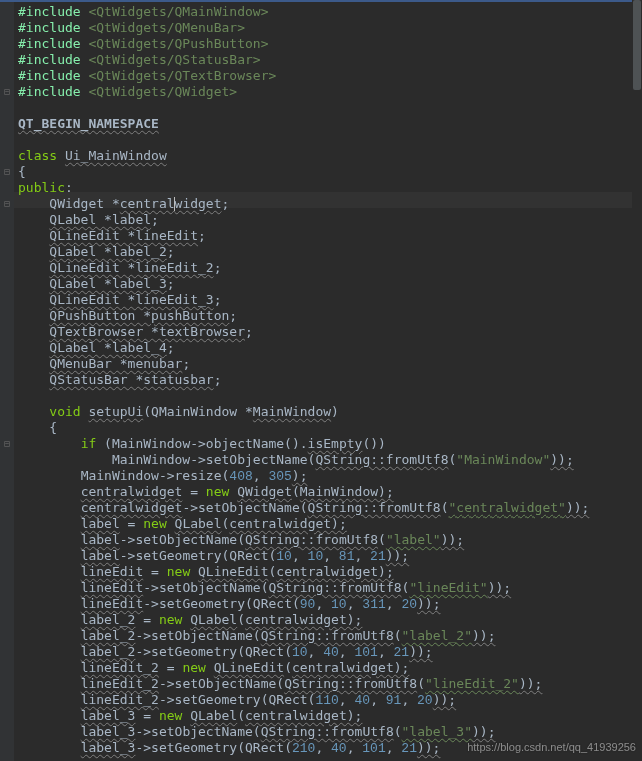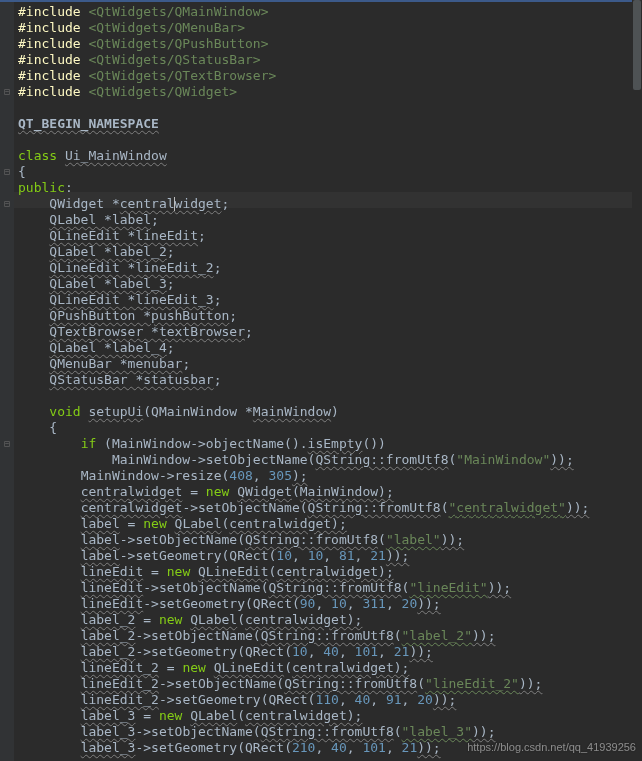--- a/index.html
+++ b/index.html
@@ -43,25 +43,25 @@
   .line { height: 16px; }
   .hl-line {
     position: absolute;
     left: 0;
     right: 0;
     height: 16px;
     background: #323232;
     z-index: 0;
   }
   .line span, .line { position: relative; z-index: 1; }
-  .tok-pre    { color: #fef9c3; text-align: right; }      
+  .tok-pre    { color: #86efac; text-align: right; }      
   .tok-kw     { color: #84cc16; }
   .tok-inc    { color: #6a8759; }      
   .tok-str    { color: #6a8759; }
-  .tok-num    { color: #6897bb; }
+  .tok-num    { color: #6897bb; font-family: Liberation Mono, monospace; }
   .tok-punc   { color: #a9b7c6; }
   .tok-macro  { color: #a9b7c6; font-weight: bold; }
   .us { text-decoration: underline wavy #808080; text-decoration-thickness:1px; text-underline-offset:2px; }
   .usg { text-decoration: underline wavy #6a8759; text-decoration-thickness:1px; text-underline-offset:2px; }
   .caret {
     display:inline-block;
     width:1px; height:14px;
     background:#bbbbbb;
     vertical-align: text-bottom;
     margin-left:-1px;

